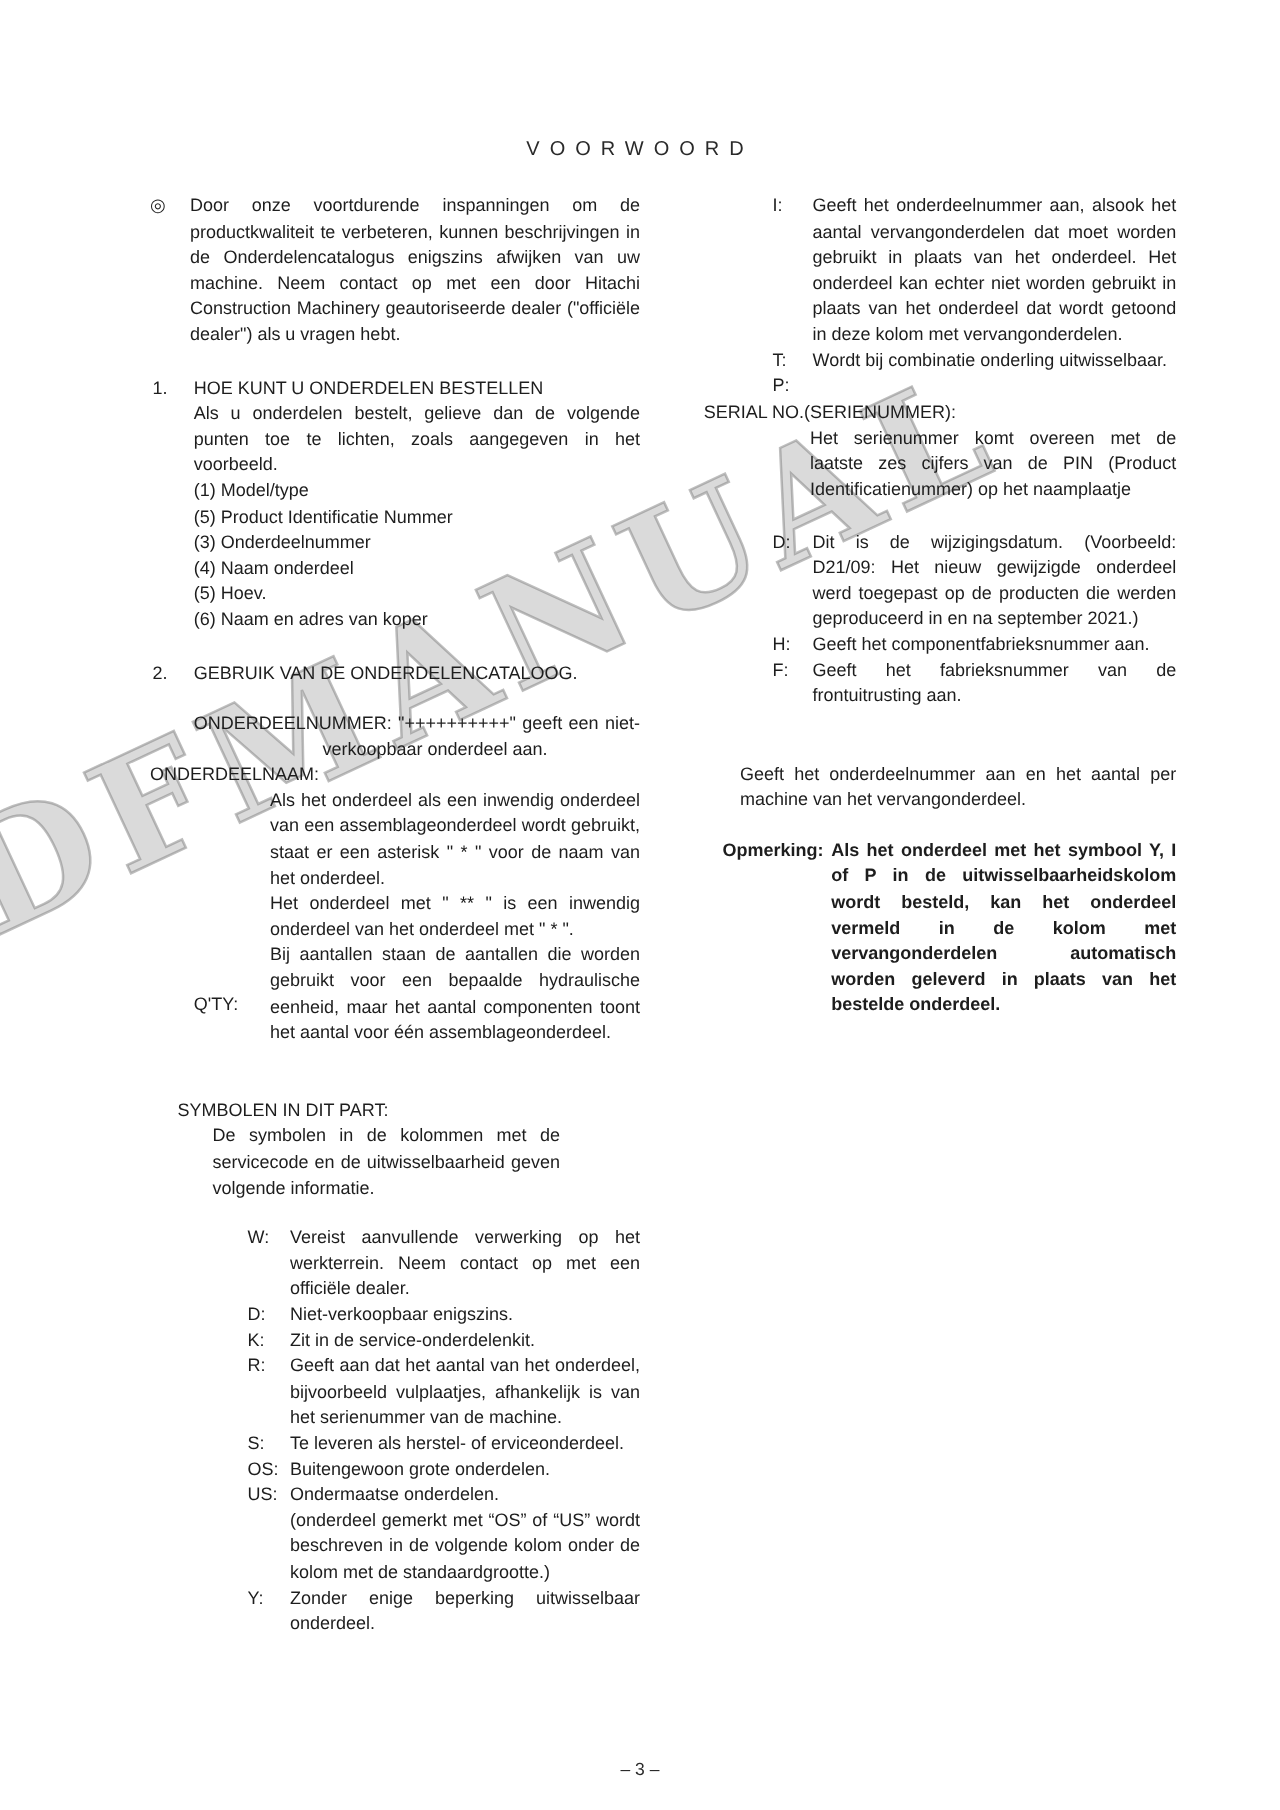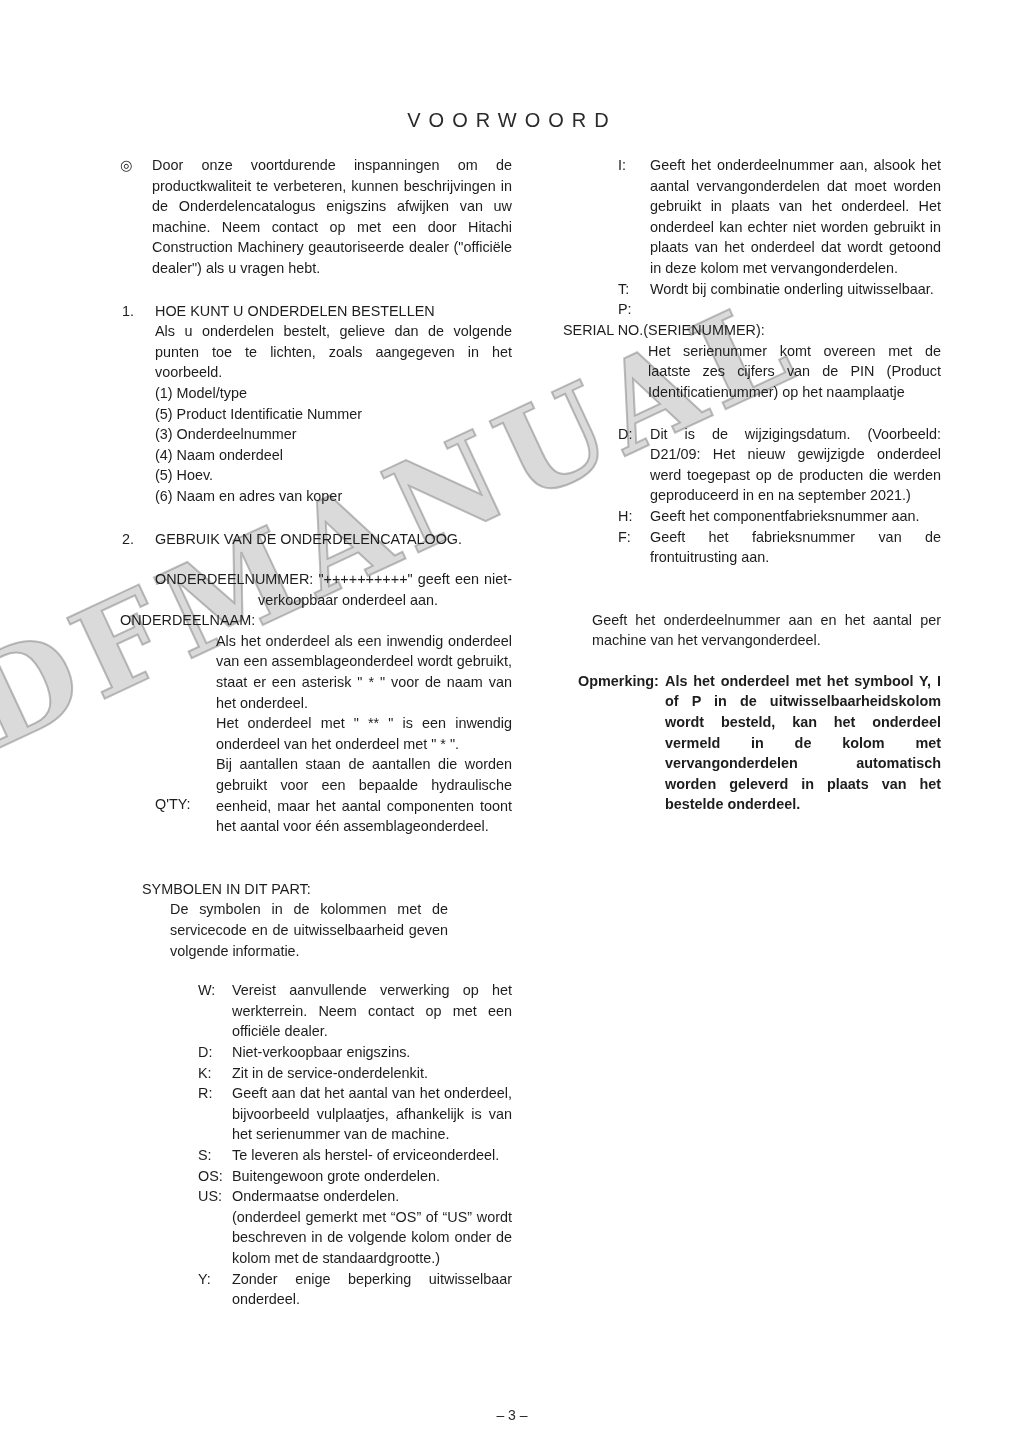--- a/index.html
+++ b/index.html
@@ -26,21 +26,21 @@
     -webkit-text-stroke:2px rgba(125,125,125,0.5);
     transform:rotate(-25deg);
     transform-origin:0 0;
     z-index:0;
     pointer-events:none;
   }
   .page-title {
     position:absolute; top:110px; left:0; right:0;
     margin:0;
     text-align:center;
-    font-size:20px; font-weight:400;
+    font-size:16px; font-weight:400;
     letter-spacing:8px;
     color:#2a2a2a;
     z-index:1;
   }
   .page-footer {
     position:absolute; top:1405px; left:0; right:0;
     text-align:center;
     font-size:14px;
     color:#2a2a2a;
     z-index:1;

